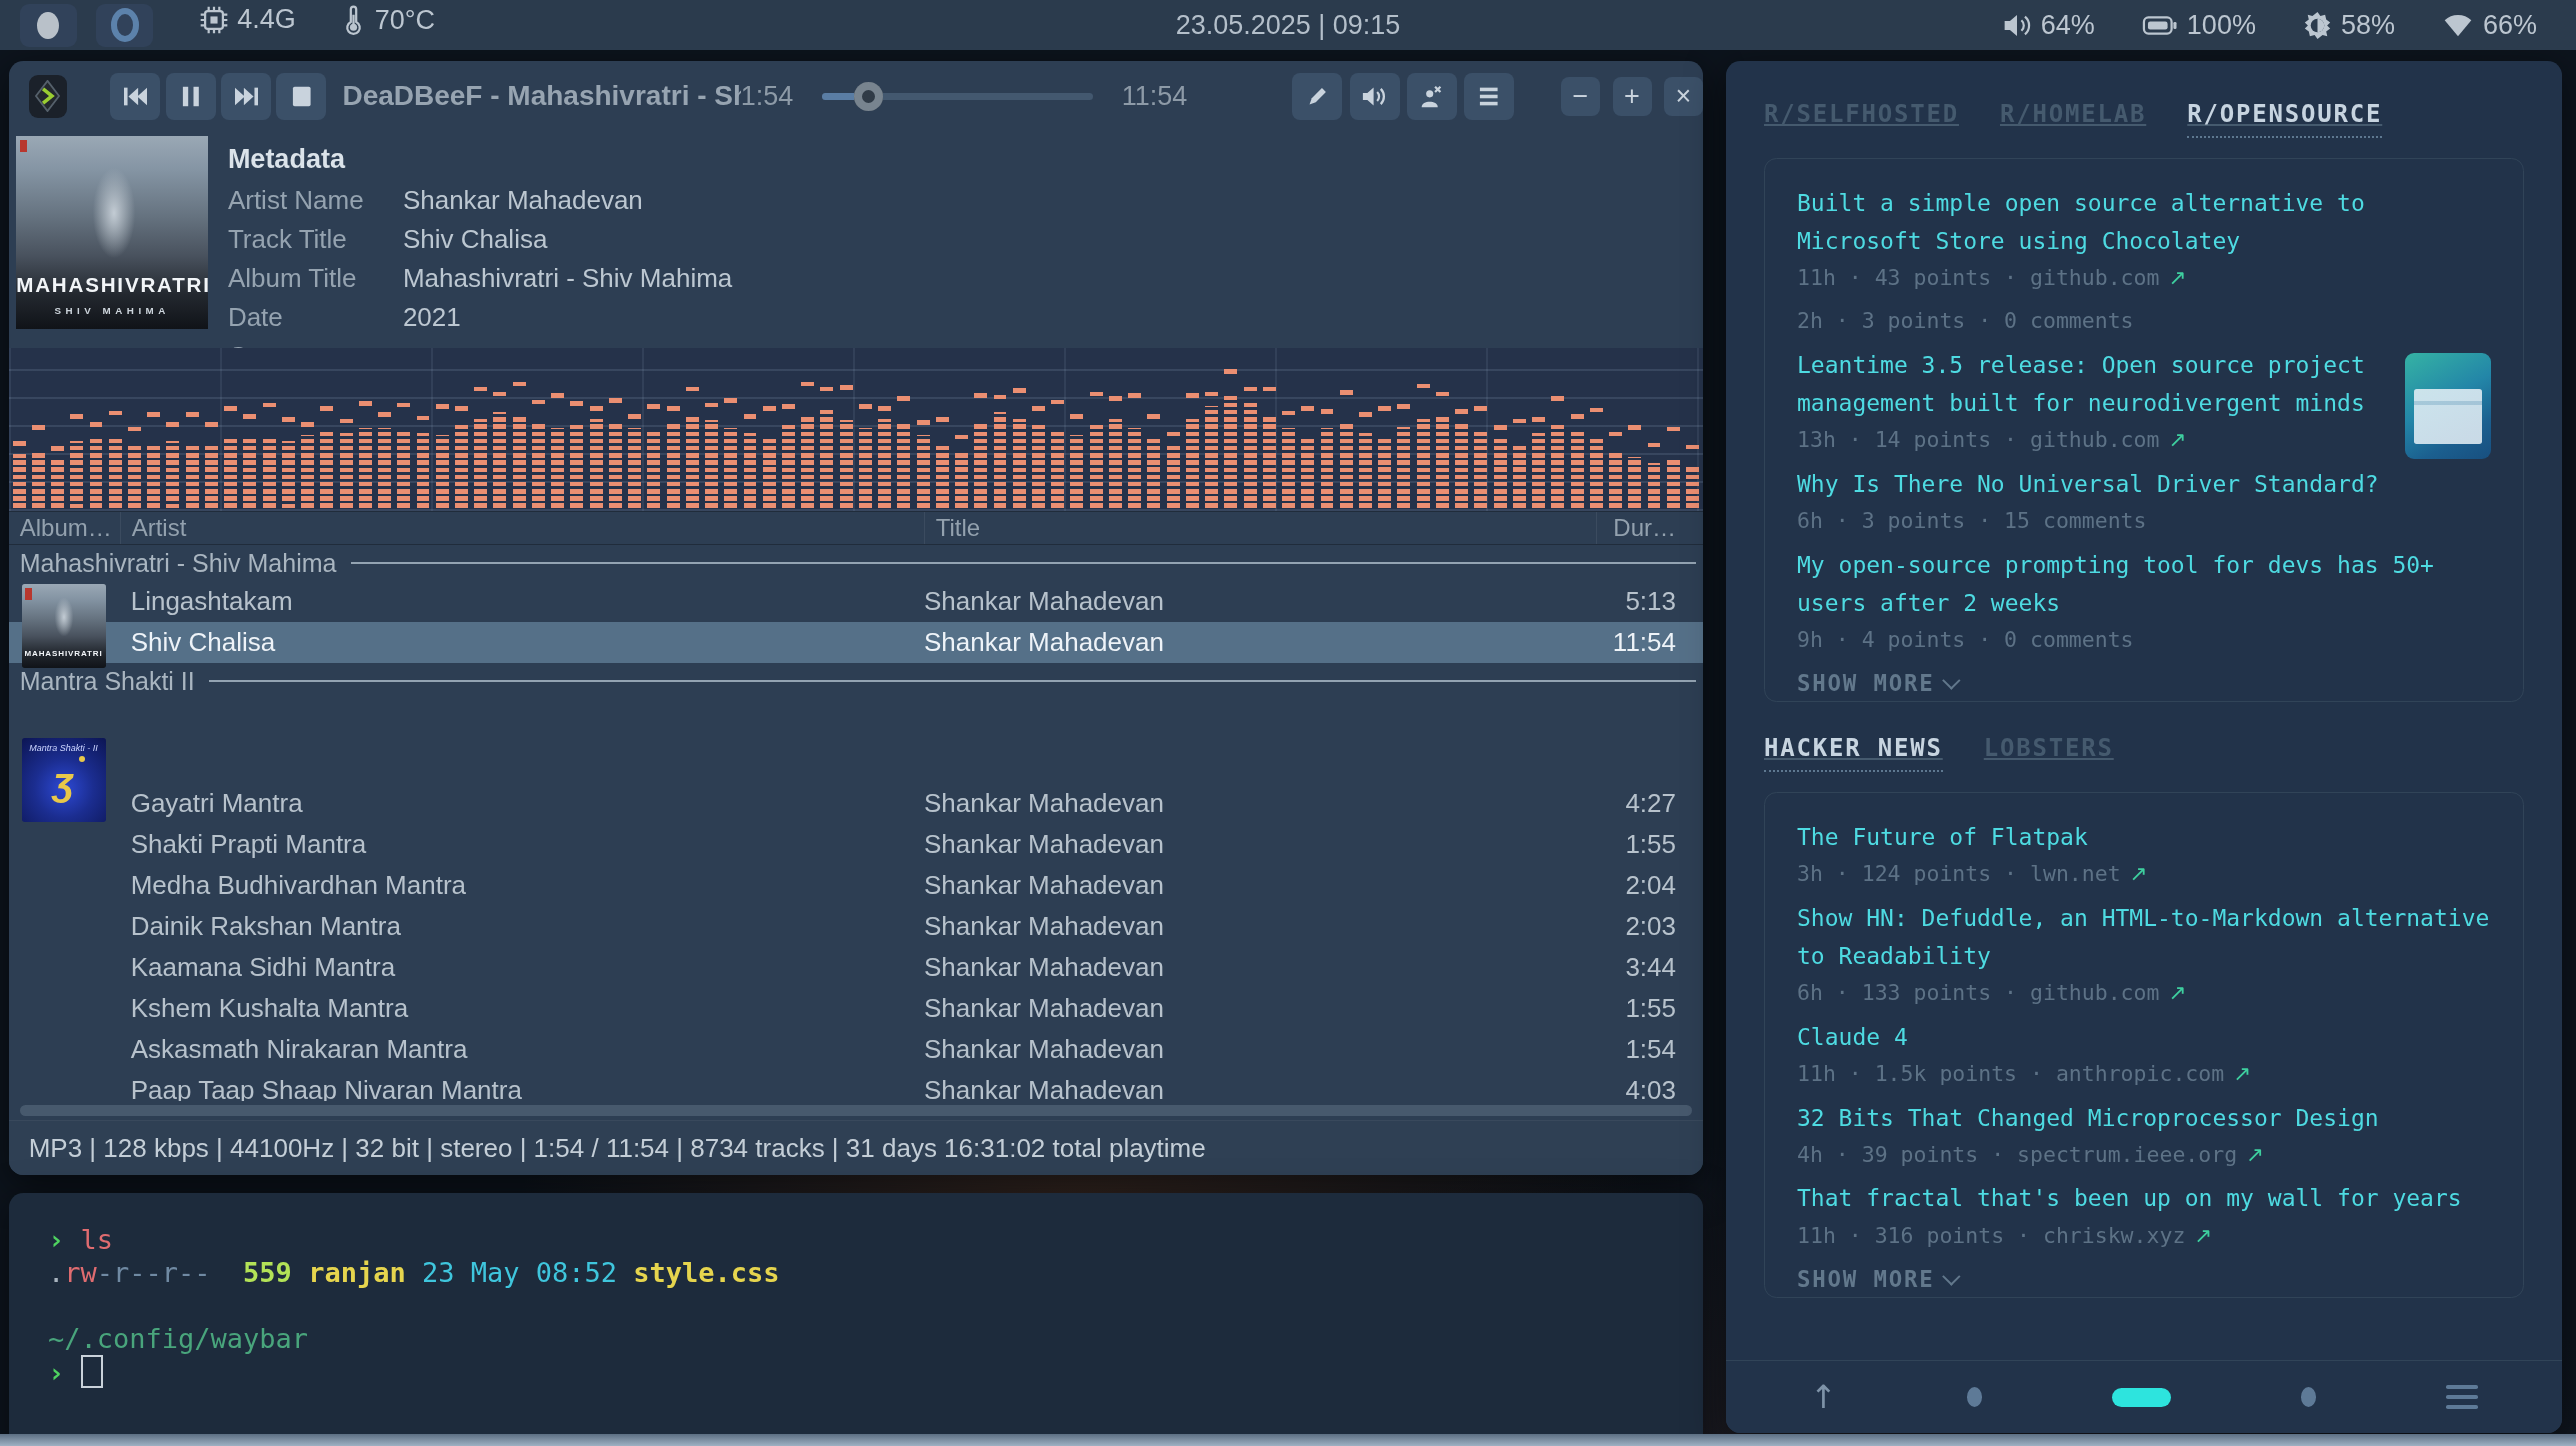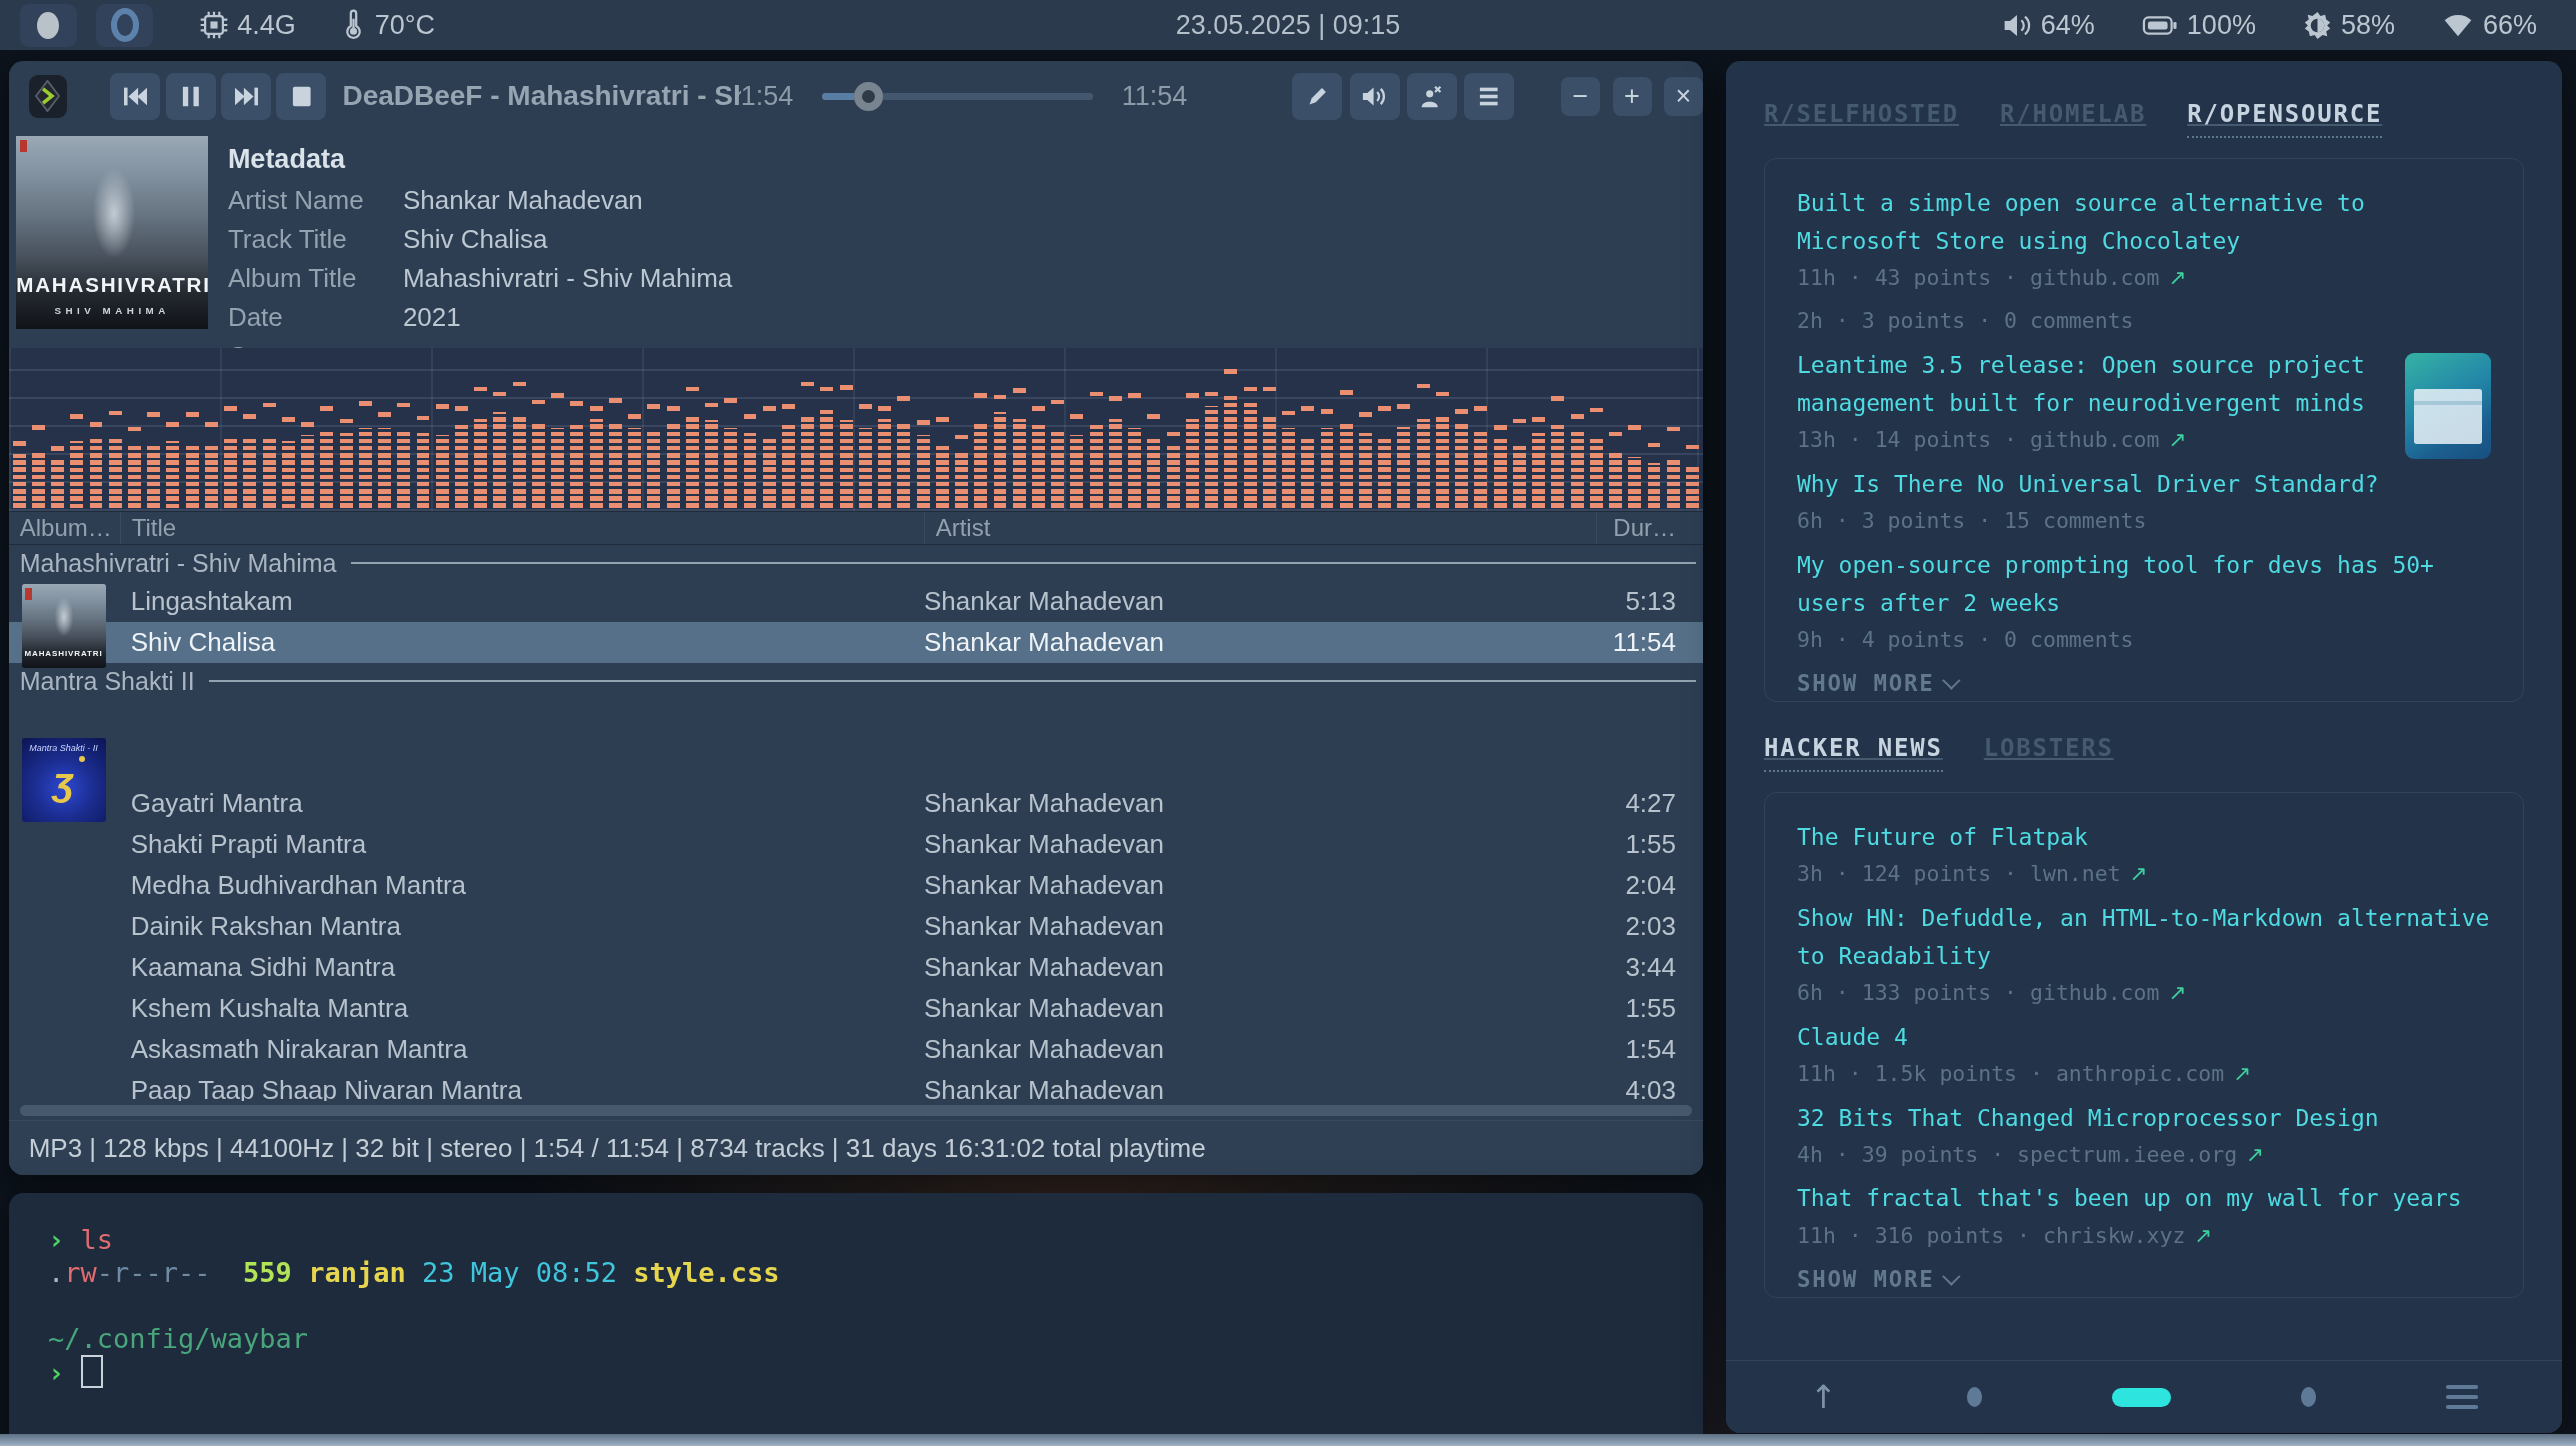--- a/index.html
+++ b/index.html
@@ -9,21 +9,21 @@
     background:
       radial-gradient(806px 287px at 42% 83%, rgba(150,85,45,.30), transparent 70%),
       radial-gradient(1254px 537px at 70% 105%, rgba(90,60,60,.25), transparent 70%),
       #0d141d;}
   .bottom-strip{position:absolute;left:0;right:0;bottom:0;height:12.5px;z-index:50;
     background:linear-gradient(180deg,#5c6f83,#9fb1c3);}
 
   
   .topbar{position:absolute;left:0;top:0;width:100%;height:50px;background:#2b3b4d;
     display:flex;align-items:center;color:#bcc6d0;font-size:27px;z-index:10;}
-  .tb-left{display:flex;align-items:center;gap:19.7px;padding-left:19.7px;}
+  .tb-left{display:flex;align-items:flex-start;gap:19.7px;padding-left:19.7px;}
   .dot-tile{width:57px;height:43px;border-radius:9px;background:#31425a;
     display:flex;align-items:center;justify-content:center;}
   .ws-dot{width:21.5px;height:27px;border-radius:50%;background:#b9c1c9;}
   .ws-ring{width:16px;height:21.5px;border-radius:50%;border:6.3px solid #5c82ab;background:transparent;}
   .tb-group{display:flex;align-items:center;gap:7.2px;margin-left:25px;}
   .tb-center{position:absolute;left:50%;transform:translateX(-50%);color:#b4bfca;}
   .tb-right{margin-left:auto;display:flex;align-items:center;gap:47px;padding-right:39px;}
   .tb-item{display:flex;align-items:center;gap:9px;}
   .tb-icon svg{display:block;}
 
@@ -706,22 +706,22 @@
         </div>
         <div class="sbar">
           <div class="fill" style="height: 26%;"></div>
           <div class="peak" style="bottom: 37%;"></div>
         </div>
       </div>
   </div>
 
   <div class="pl-colhead" id="pl-colhead">
       <div class="hc">Album…</div>
+      <div class="hc">Artist</div>
       <div class="hc">Title</div>
-      <div class="hc">Artist</div>
       <div class="hc dur">Dur…</div>
     </div>
   <div class="pl-body" id="pl-body">
       <div class="pl-group">
         <div class="g-head">
           <span class="g-name">Mahashivratri - Shiv Mahima</span>
           <div class="g-rule"></div>
         </div>
         <div class="g-art art-shiva">
           <div class="t1">MAHASHIVRATRI</div>

